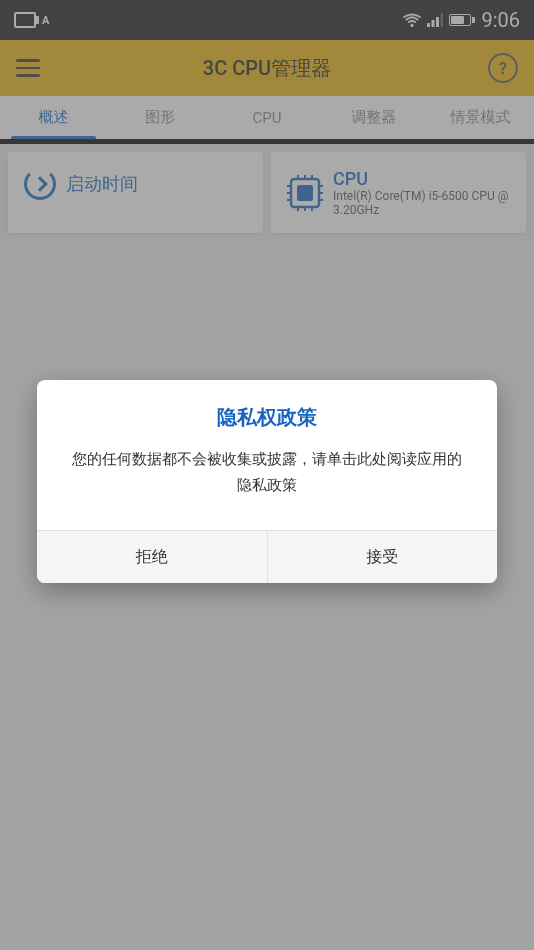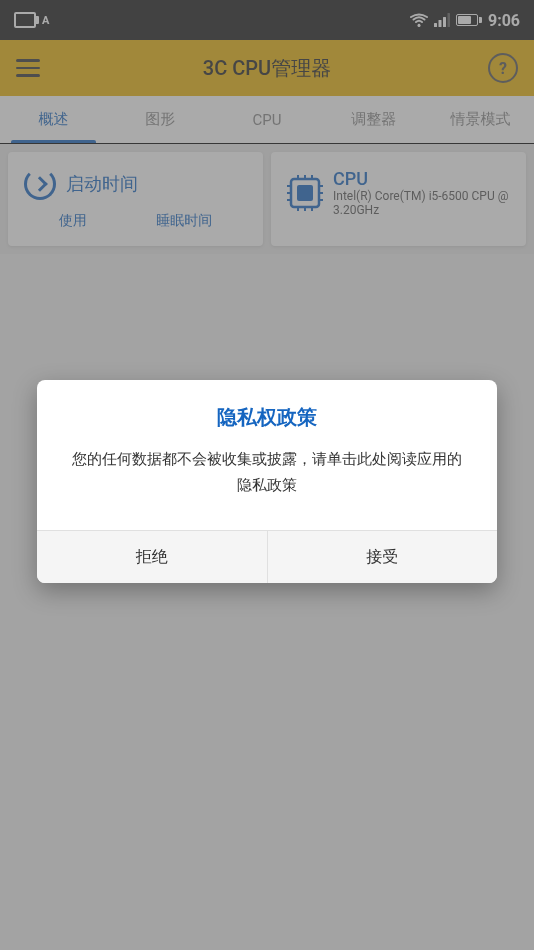--- a/index.html
+++ b/index.html
@@ -102,21 +102,21 @@
       cursor: pointer;
     }
 
     
     .tab-bar {
       width: 100%;
       height: 48px;
       background: #ffffff;
       display: flex;
       align-items: flex-start;
-      border-bottom: 1px solid #000000;
+      border-bottom: 5px solid #000000;
     }
     .tab-item {
       flex: 1;
       height: 100%;
       display: flex;
       align-items: center;
       justify-content: center;
       font-size: 15px;
       color: #888;
       cursor: pointer;
@@ -333,21 +333,21 @@
       <rect x="0" y="10" width="3" height="4" fill="white" rx="0.5"></rect>
       <rect x="4.5" y="7" width="3" height="7" fill="white" rx="0.5"></rect>
       <rect x="9" y="4" width="3" height="10" fill="white" rx="0.5"></rect>
       <rect x="13.5" y="0" width="2.5" height="14" fill="white" opacity="0.3" rx="0.5"></rect>
     </svg>
 
     <div class="battery-icon">
       <div class="battery-fill"></div>
     </div>
 
-    <span style="font-size:16px;font-weight:bold;color:white;margin-left:4px;">9:06</span>
+    <span style="font-size:20px;font-weight:normal;color:white;margin-left:4px;">9:06</span>
   </div>
 </div>
 
 <div class="app-bar">
   <div class="hamburger-icon">
     <span></span>
     <span></span>
     <span></span>
   </div>
   <div class="app-title">3C CPU管理器</div>
@@ -361,24 +361,20 @@
   <div class="tab-item">调整器</div>
   <div class="tab-item">情景模式</div>
 </div>
 
 <div class="main-content">
 
   <div class="card">
     <div class="card-header">
       <div class="startup-icon"></div>
       <div class="card-title">启动时间</div>
-    </div>
-    <div class="card-row">
-      <span class="card-link">使用</span>
-      <span class="card-link">睡眠时间</span>
     </div>
   </div>
 
   <div class="card">
     <div class="cpu-card-header">
 
       <svg width="36" height="36" viewBox="0 0 36 36">
         <rect width="36" height="36" rx="4" fill="none"></rect>
         <rect x="4" y="4" width="28" height="28" rx="3" fill="none" stroke="#1565C0" stroke-width="2.5"></rect>
         <rect x="10" y="10" width="16" height="16" rx="2" fill="#1565C0"></rect>

